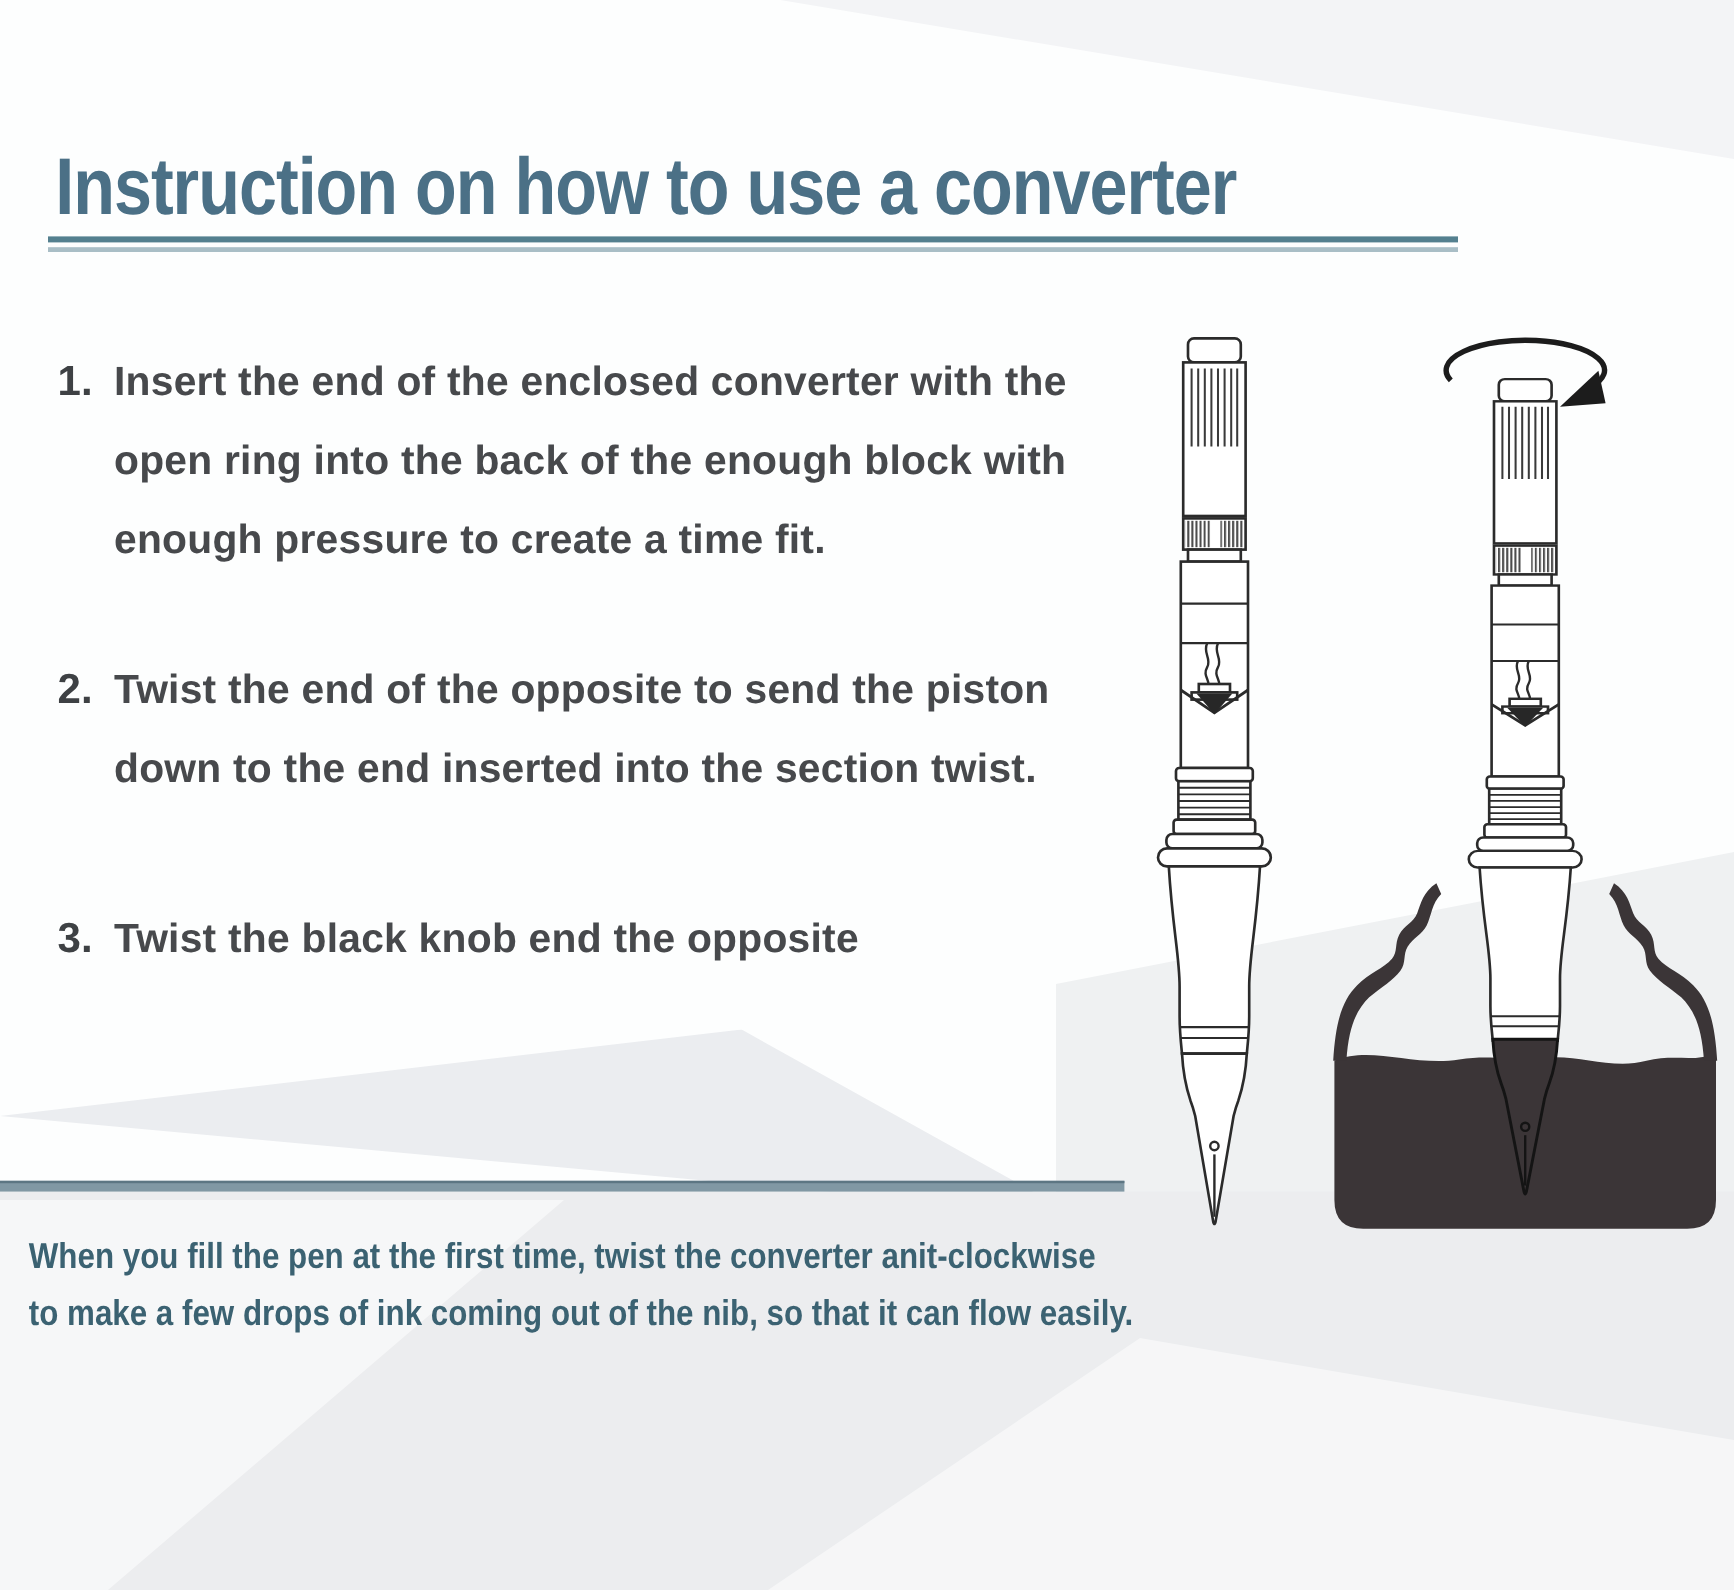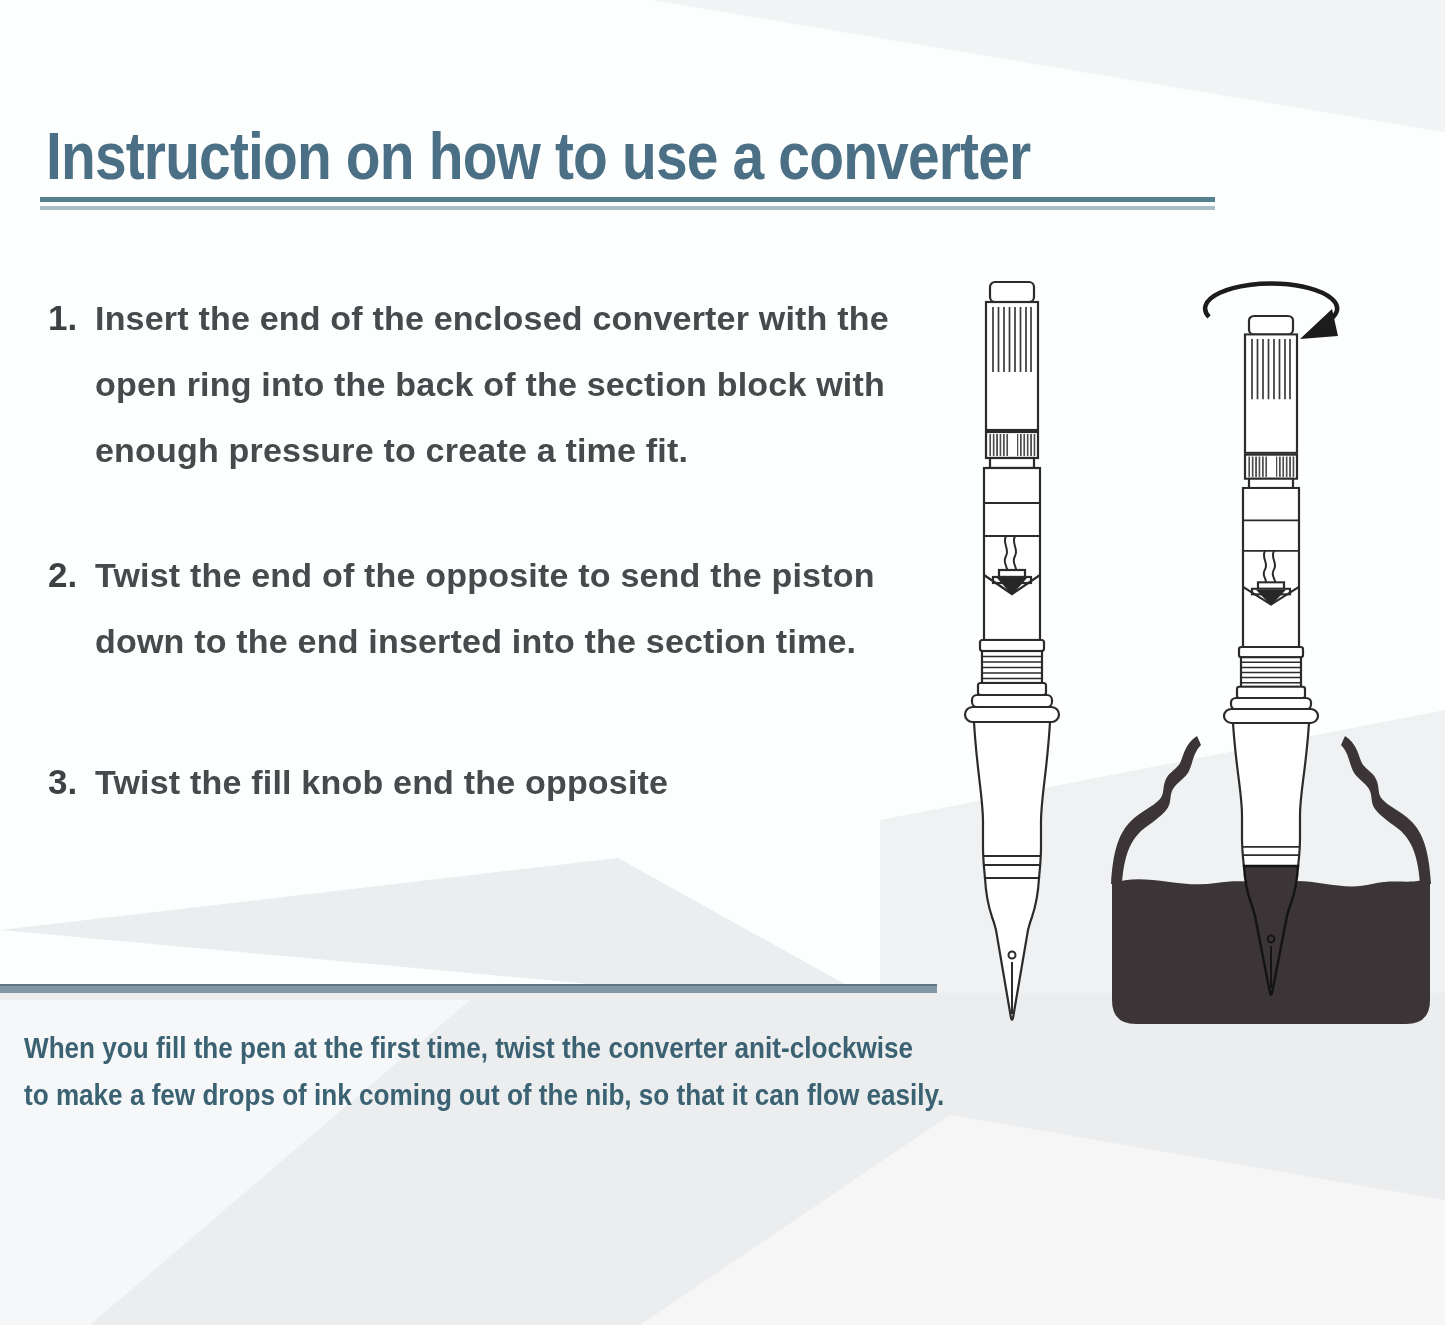--- a/index.html
+++ b/index.html
@@ -44,37 +44,37 @@
   <div class="divider-bar"></div>
 
   <h1 class="title">Instruction on how to use a converter</h1>
   <div class="u1"></div>
   <div class="u2"></div>
 
   <div class="item item1">
     <span class="num">1.</span>
     <div class="lines">
       <div>Insert the end of the enclosed converter with the</div>
-      <div>open ring into the back of the section block with</div>
+      <div>open ring into the back of the enough block with</div>
       <div>enough pressure to create a time fit.</div>
     </div>
   </div>
 
   <div class="item item2">
     <span class="num">2.</span>
     <div class="lines">
       <div>Twist the end of the opposite to send the piston</div>
-      <div>down to the end inserted into the section time.</div>
+      <div>down to the end inserted into the section twist.</div>
     </div>
   </div>
 
   <div class="item item3">
     <span class="num">3.</span>
     <div class="lines">
-      <div>Twist the fill knob end the opposite</div>
+      <div>Twist the black knob end the opposite</div>
     </div>
   </div>
 
   <div class="footer-note">
     <div>When you fill the pen at the first time, twist the converter anit-clockwise</div>
     <div>to make a few drops of ink coming out of the nib, so that it can flow easily.</div>
   </div>
 
   <svg class="diagram" viewBox="0 0 1445 1325" xmlns="http://www.w3.org/2000/svg">
     <defs>

